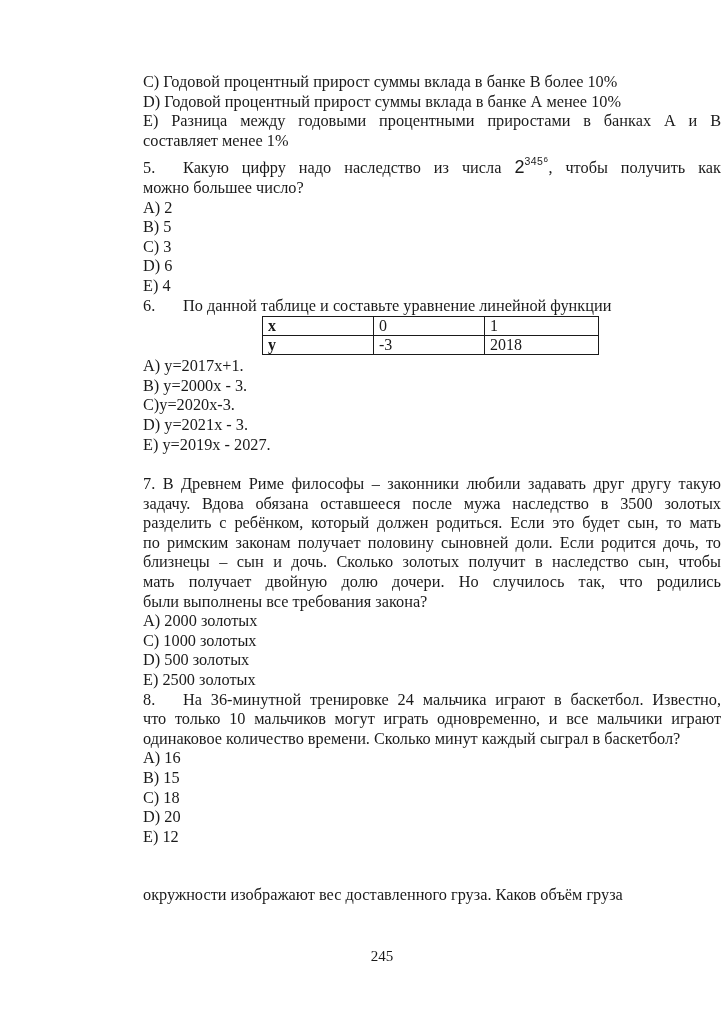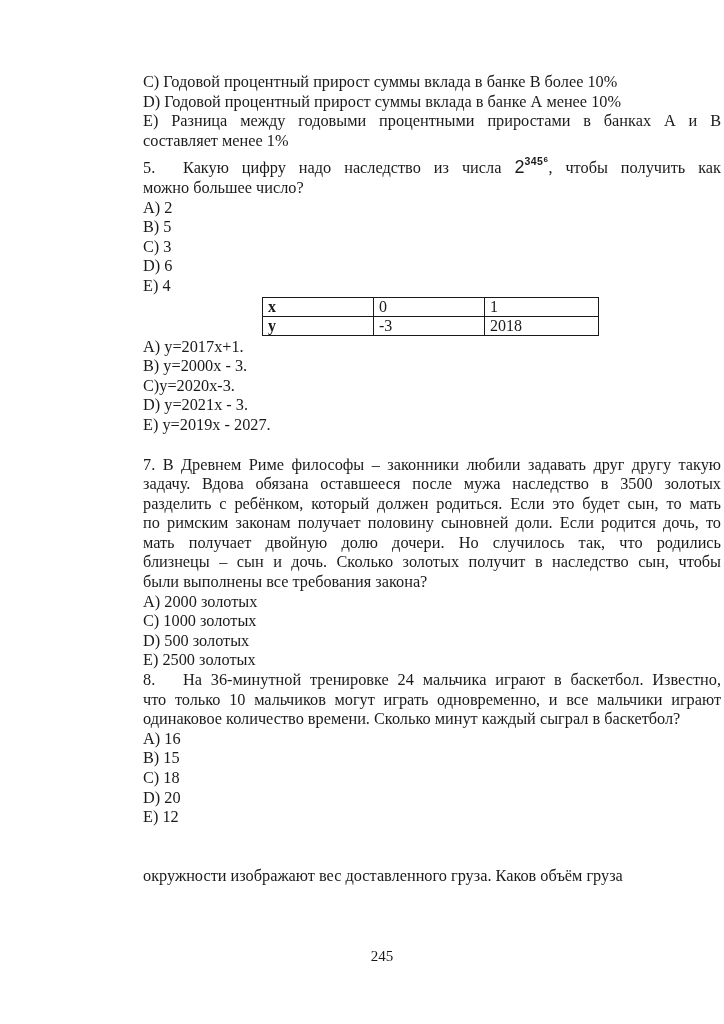--- a/index.html
+++ b/index.html
@@ -43,21 +43,21 @@
     .qnum {
       display: inline-block;
       width: 40px;
     }
     .power {
       font-family: "Liberation Sans", "DejaVu Sans", sans-serif;
       font-size: 18px;
     }
     .power sup {
       font-size: 10.5px;
-      font-weight: bold;
+      font-weight: normal;
       vertical-align: 8px;
       letter-spacing: 0.5px;
     }
     .power sup .sup2 {
       font-size: 8px;
       vertical-align: 3px;
     }
     table.fn-table {
       border-collapse: collapse;
       margin-left: 119px;
@@ -102,20 +102,21 @@
   <div class="para">
     <span class="jl"><span class="qnum">5.</span><span>Какую цифру надо наследство из числа</span> <span class="power"><span>2</span><sup><span>345</span><span class="sup2">6</span></sup></span><span>, чтобы получить как</span></span>
     <span class="ll">можно большее число?</span>
   </div>
   <div class="line">A) 2</div>
   <div class="line">B) 5</div>
   <div class="line">C) 3</div>
   <div class="line">D) 6</div>
   <div class="line">E) 4</div>
 
+  <div class="line"><span class="qnum">6.</span><span>По данной таблице и составьте уравнение линейной функции</span></div>
   <table class="fn-table">
     <tbody>
         <tr>
       <td class="c0">x</td>
       <td class="c1">0</td>
       <td class="c2">1</td>
     </tr>
     <tr>
       <td class="c0">y</td>
       <td class="c1">-3</td>
@@ -129,22 +130,22 @@
   <div class="line">D) y=2021x - 3.</div>
   <div class="line">E) y=2019x - 2027.</div>
 
   <div class="gap-1"></div>
 
   <div class="para">
     <span class="jl">7. В Древнем Риме философы – законники любили задавать друг другу такую</span>
     <span class="jl">задачу. Вдова обязана оставшееся после мужа наследство в 3500 золотых</span>
     <span class="jl">разделить с ребёнком, который должен родиться. Если это будет сын, то мать</span>
     <span class="jl">по римским законам получает половину сыновней доли. Если родится дочь, то</span>
+    <span class="jl">близнецы – сын и дочь. Сколько золотых получит в наследство сын, чтобы</span>
     <span class="jl">мать получает двойную долю дочери. Но случилось так, что родились</span>
-    <span class="jl">близнецы – сын и дочь. Сколько золотых получит в наследство сын, чтобы</span>
     <span class="ll">были выполнены все требования закона?</span>
   </div>
   <div class="line">A) 2000 золотых</div>
   <div class="line">C) 1000 золотых</div>
   <div class="line">D) 500 золотых</div>
   <div class="line">E) 2500 золотых</div>
 
   <div class="para">
     <span class="jl"><span class="qnum">8.</span><span>На 36-минутной тренировке 24 мальчика играют в баскетбол. Известно,</span></span>
     <span class="jl">что только 10 мальчиков могут играть одновременно, и все мальчики играют</span>

